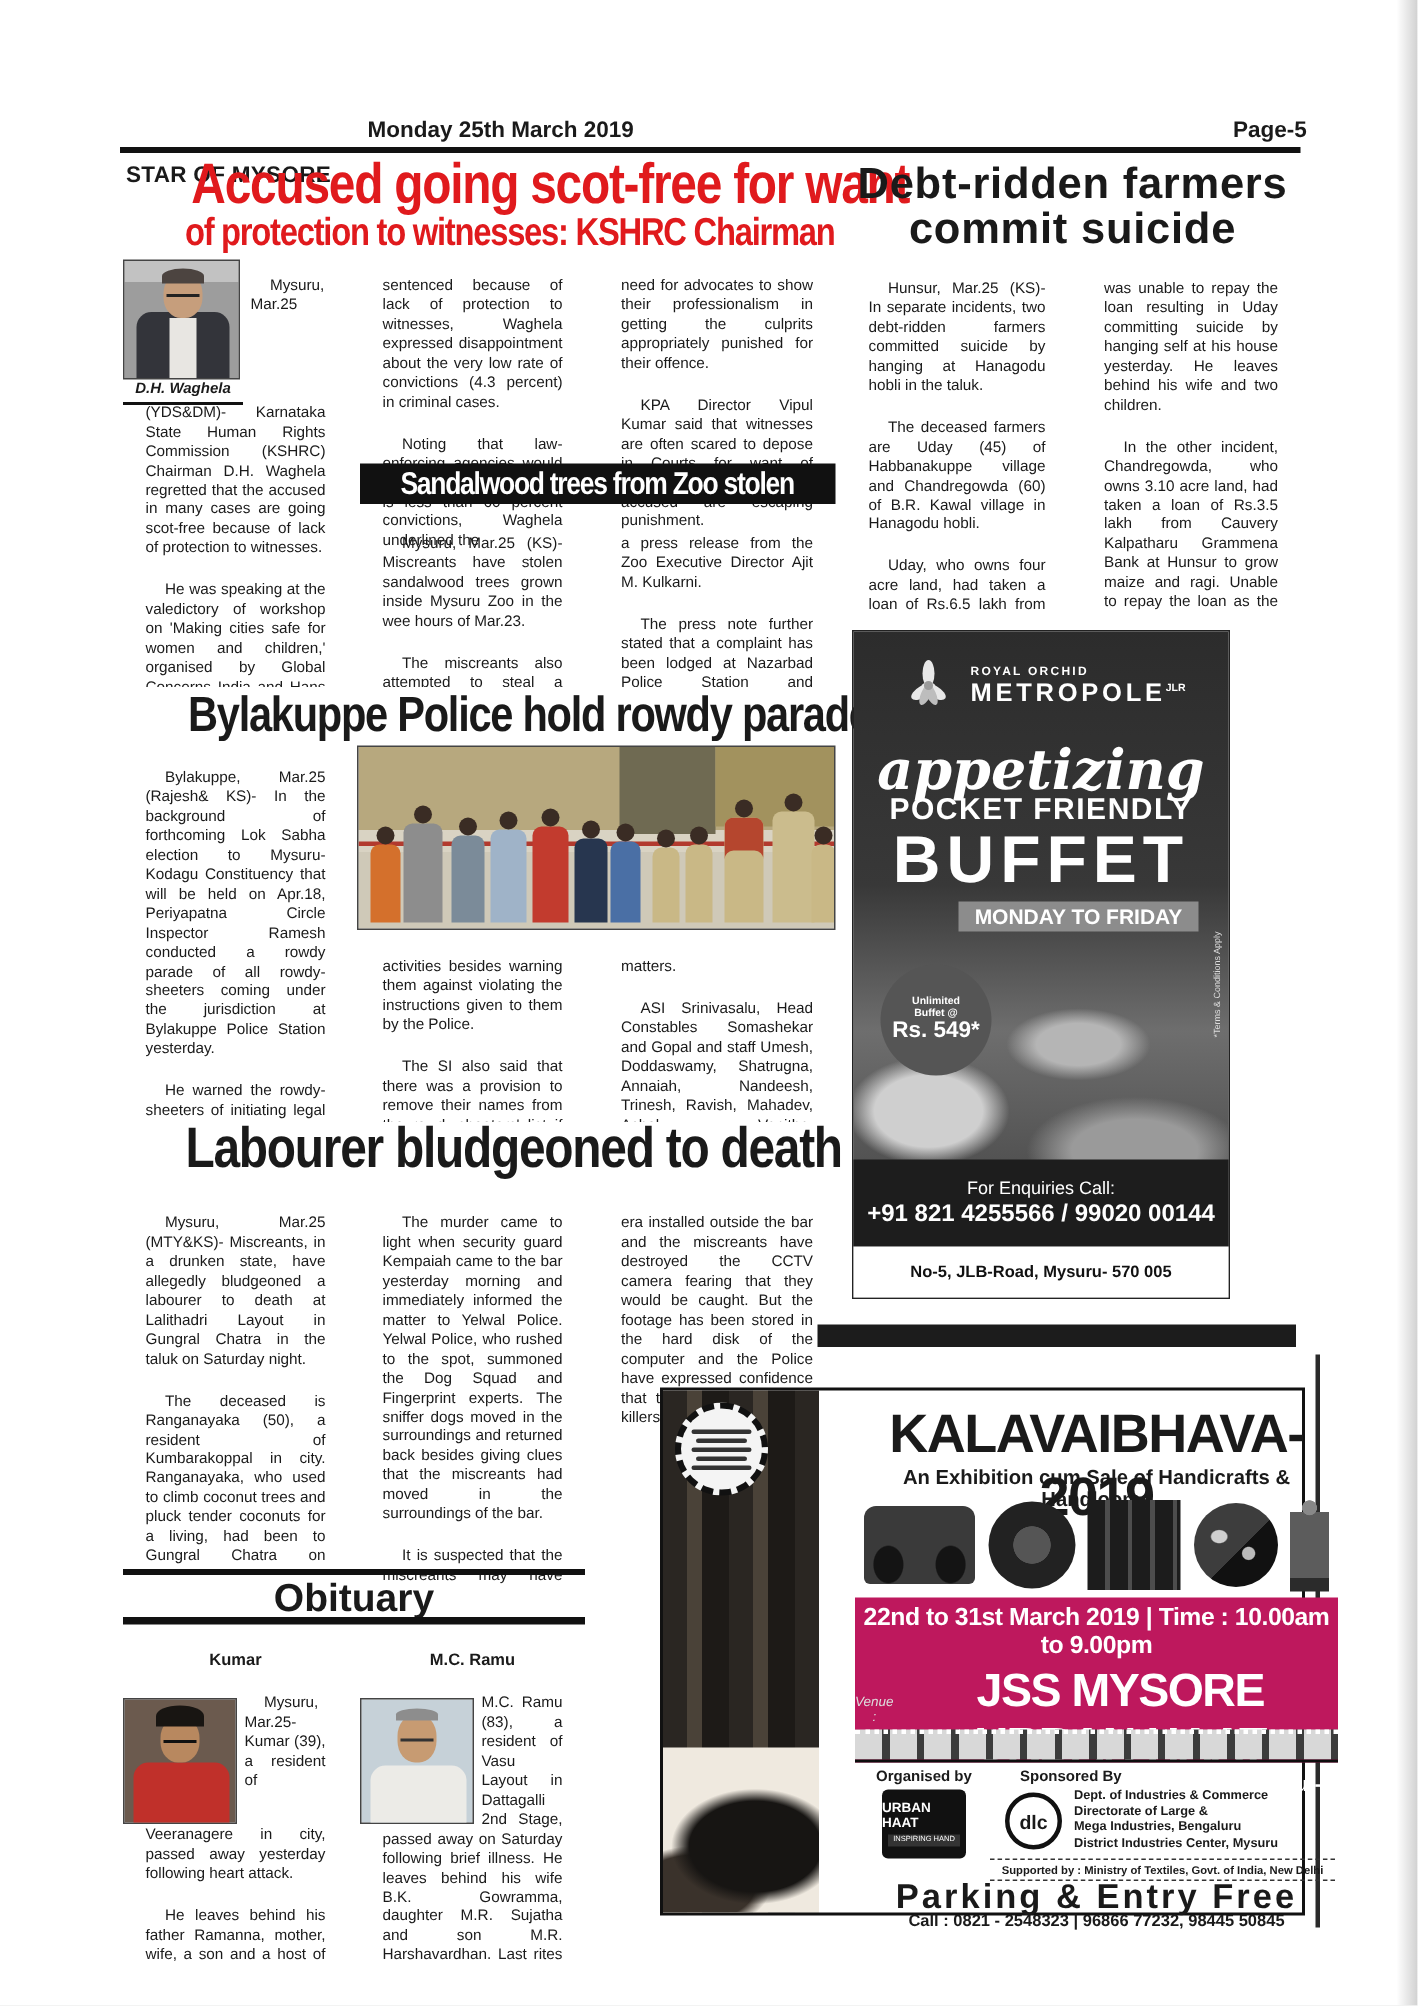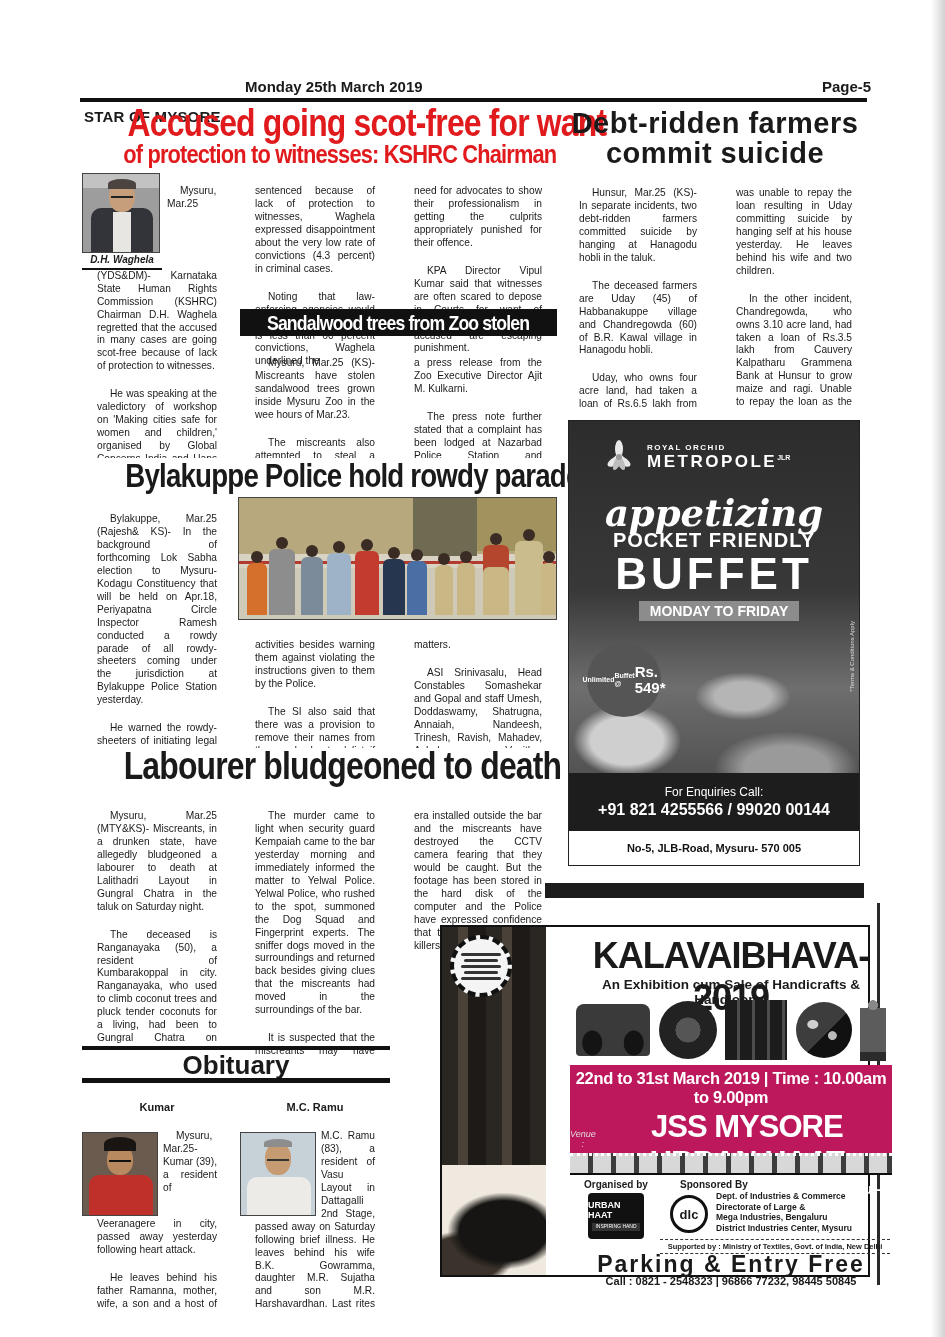--- a/index.html
+++ b/index.html
@@ -71,39 +71,39 @@
   .kumar .shirt{position:absolute;left:6px;top:42px;width:64px;height:42px;background:#c0302a;border-radius:10px 10px 0 0;}
   .kumar .head{position:absolute;left:24px;top:12px;width:26px;height:30px;background:#b8885f;border-radius:45%;}
   .kumar .hair{position:absolute;left:21px;top:4px;width:32px;height:14px;background:#181512;border-radius:50% 50% 0 0;}
   .kumar .specs{position:absolute;left:26px;top:23px;width:22px;height:4px;border-bottom:2px solid #111;}
   .ramu{background:linear-gradient(180deg,#c6d1d8 0 100%);}
   .ramu .shirt{position:absolute;left:6px;top:44px;width:64px;height:40px;background:#ecebe7;border-radius:10px 10px 0 0;}
   .ramu .head{position:absolute;left:24px;top:10px;width:26px;height:32px;background:#c79b72;border-radius:45%;}
   .ramu .hair{position:absolute;left:23px;top:6px;width:28px;height:8px;background:#8d8d8d;border-radius:50% 50% 0 0;}
   .ramu .specs{position:absolute;left:26px;top:22px;width:22px;height:4px;border-bottom:2px solid #333;}
   
-  .met-ad{left:568px;top:420px;width:292px;height:446px;border:1px solid #222;box-sizing:border-box;
+  .met-ad{left:568px;top:420px;width:252px;height:446px;border:1px solid #222;box-sizing:border-box;
      background:
        radial-gradient(90px 60px at 20% 72%,#cfcfcf 0 40%,rgba(0,0,0,0) 60%),
        radial-gradient(120px 60px at 75% 78%,#9a9a9a 0 35%,rgba(0,0,0,0) 60%),
        radial-gradient(80px 40px at 60% 62%,#b5b5b5 0 35%,rgba(0,0,0,0) 60%),
        linear-gradient(180deg,#2c2c2c 0%,#383838 38%,#6e6e6e 60%,#4c4c4c 84%,#222 100%);
      color:#fff;}
   .met-logo-row{position:absolute;left:30px;top:18px;display:flex;align-items:center;gap:8px;}
   .met-brand-top{font-size:8px;font-weight:bold;letter-spacing:1.5px;}
   .met-brand{font-size:17px;letter-spacing:2.5px;font-weight:bold;}
   .met-brand sup{font-size:7px;letter-spacing:0;}
   .met-script{position:absolute;left:0;top:70px;width:100%;text-align:center;
      font-family:"DejaVu Serif",serif;font-style:italic;font-weight:bold;font-size:37px;}
   .met-pocket{position:absolute;left:0;top:108px;width:100%;text-align:center;font-weight:bold;font-size:20px;letter-spacing:1px;}
   .met-buffet{position:absolute;left:0;top:128px;width:100%;text-align:center;font-weight:bold;font-size:44px;letter-spacing:4px;}
   .met-days{position:absolute;left:70px;top:180px;width:160px;background:#8c8c8c;color:#fff;
      text-align:center;font-weight:bold;font-size:14px;padding:2px 0;}
   .met-badge{position:absolute;left:18px;top:222px;width:74px;height:74px;border-radius:50%;
-     background:#555;display:flex;flex-direction:row;align-items:center;justify-content:center;line-height:1.1;}
+     background:#555;display:flex;flex-direction:column;align-items:center;justify-content:center;line-height:1.1;}
   .met-badge .s{font-size:7px;font-weight:bold;}
   .met-badge .p{font-size:15px;font-weight:bold;}
   .met-enq{position:absolute;left:0;top:352px;width:100%;height:58px;background:#1d1d1d;
      display:flex;flex-direction:column;align-items:center;justify-content:center;gap:2px;}
   .met-enq .l1{font-size:12px;}
   .met-enq .l2{font-size:16px;font-weight:bold;}
   .met-addr{position:absolute;left:0;top:410px;width:100%;height:34px;background:#fff;color:#111;
      display:flex;align-items:center;justify-content:center;font-weight:bold;font-size:11px;}
   .met-terms{position:absolute;right:4px;top:200px;font-size:6px;color:#ddd;writing-mode:vertical-rl;transform:rotate(180deg);}
   .orchid{width:40px;height:36px;}

